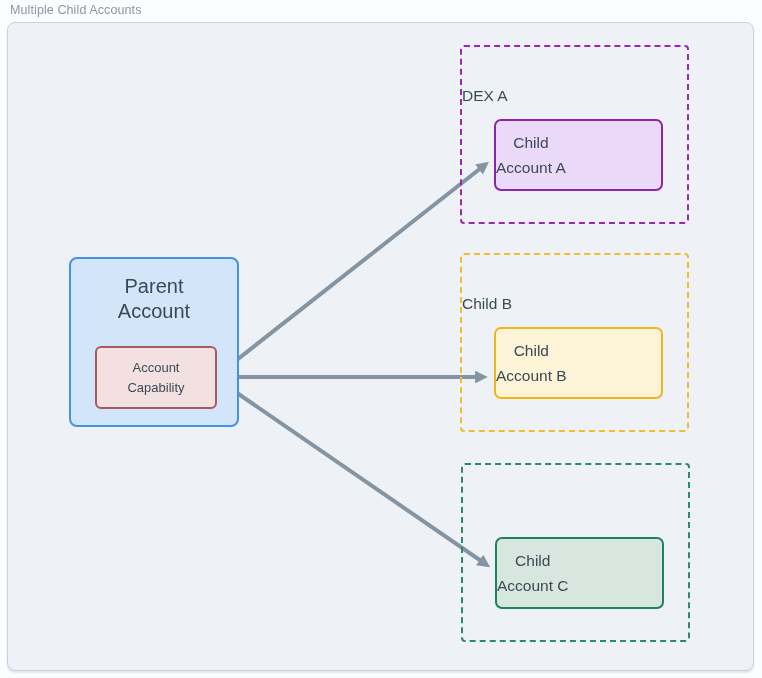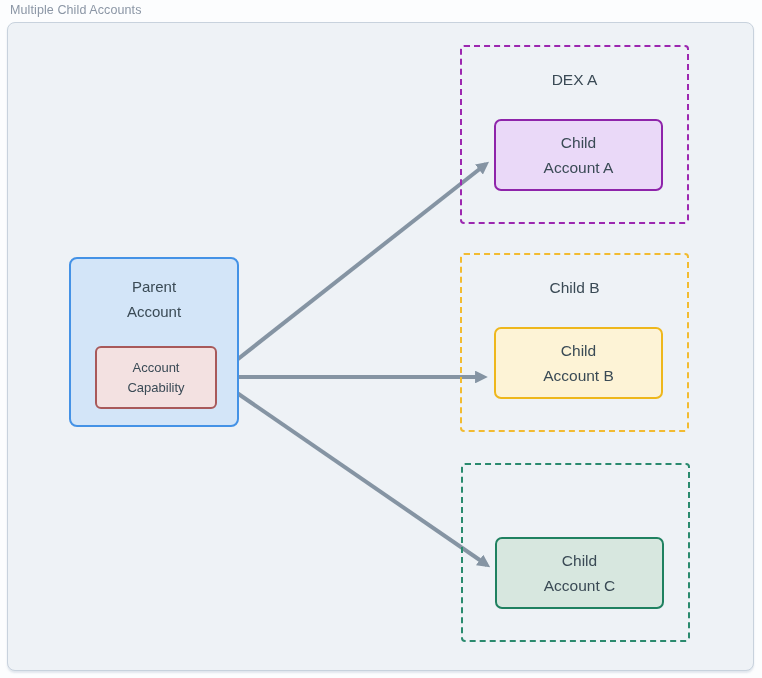--- a/index.html
+++ b/index.html
@@ -36,21 +36,21 @@
 
   .parent-box {
     position: absolute; left: 61px; top: 234px;
     width: 170px; height: 170px;
     background: var(--parent-fill, #d3e5f8);
     border: 2px solid var(--parent-border, #4492e6);
     border-radius: 8px;
   }
   .parent-label {
     margin-top: 15px;
-    font-size: 15px; font-weight: 500; line-height: 25px;
+    font-size: 20px; font-weight: 500; line-height: 25px;
   }
   .capability-box {
     position: absolute; left: 24px; top: 87px;
     width: 122px; height: 63px;
     background: var(--capability-fill, #f3e1e1);
     border: 2px solid var(--capability-border, #a8595a);
     border-radius: 6px;
     display: flex; align-items: center; justify-content: center;
   }
   .capability-label { font-size: 13px; font-weight: 500; line-height: 20px; }
@@ -58,32 +58,32 @@
   .group-box {
     position: absolute;
     width: 229px; height: 179px;
     border: 2px dashed var(--dash, #999);
     border-radius: 4px;
   }
   .group-a { left: 452px; top: 22px; }
   .group-b { left: 452px; top: 230px; }
   .group-c { left: 453px; top: 440px; }
   .group-label {
-    position: absolute; left: 0; top: 24px; width: 100%;
-    text-align: center;
+    position: absolute; left: 0; top: 40px; width: 100%;
+    text-align: left;
     font-size: 15.5px; font-weight: 500;
     color: var(--text, #3a4a55);
   }
   .child-box {
     position: absolute; left: 32px; top: 72px;
     width: 169px; height: 72px;
     background: var(--fill, #eee);
     border: 2px solid var(--border, #888);
     border-radius: 7px;
-    display: flex; align-items: center; justify-content: center;
+    display: flex; align-items: center; justify-content: flex-start;
   }
   .child-label { font-size: 15.5px; font-weight: 500; line-height: 25px; }
 </style>
 </head>
 <body>
 
 <div class="page">
 
   <div class="diagram-title">Multiple Child Accounts</div>
 

